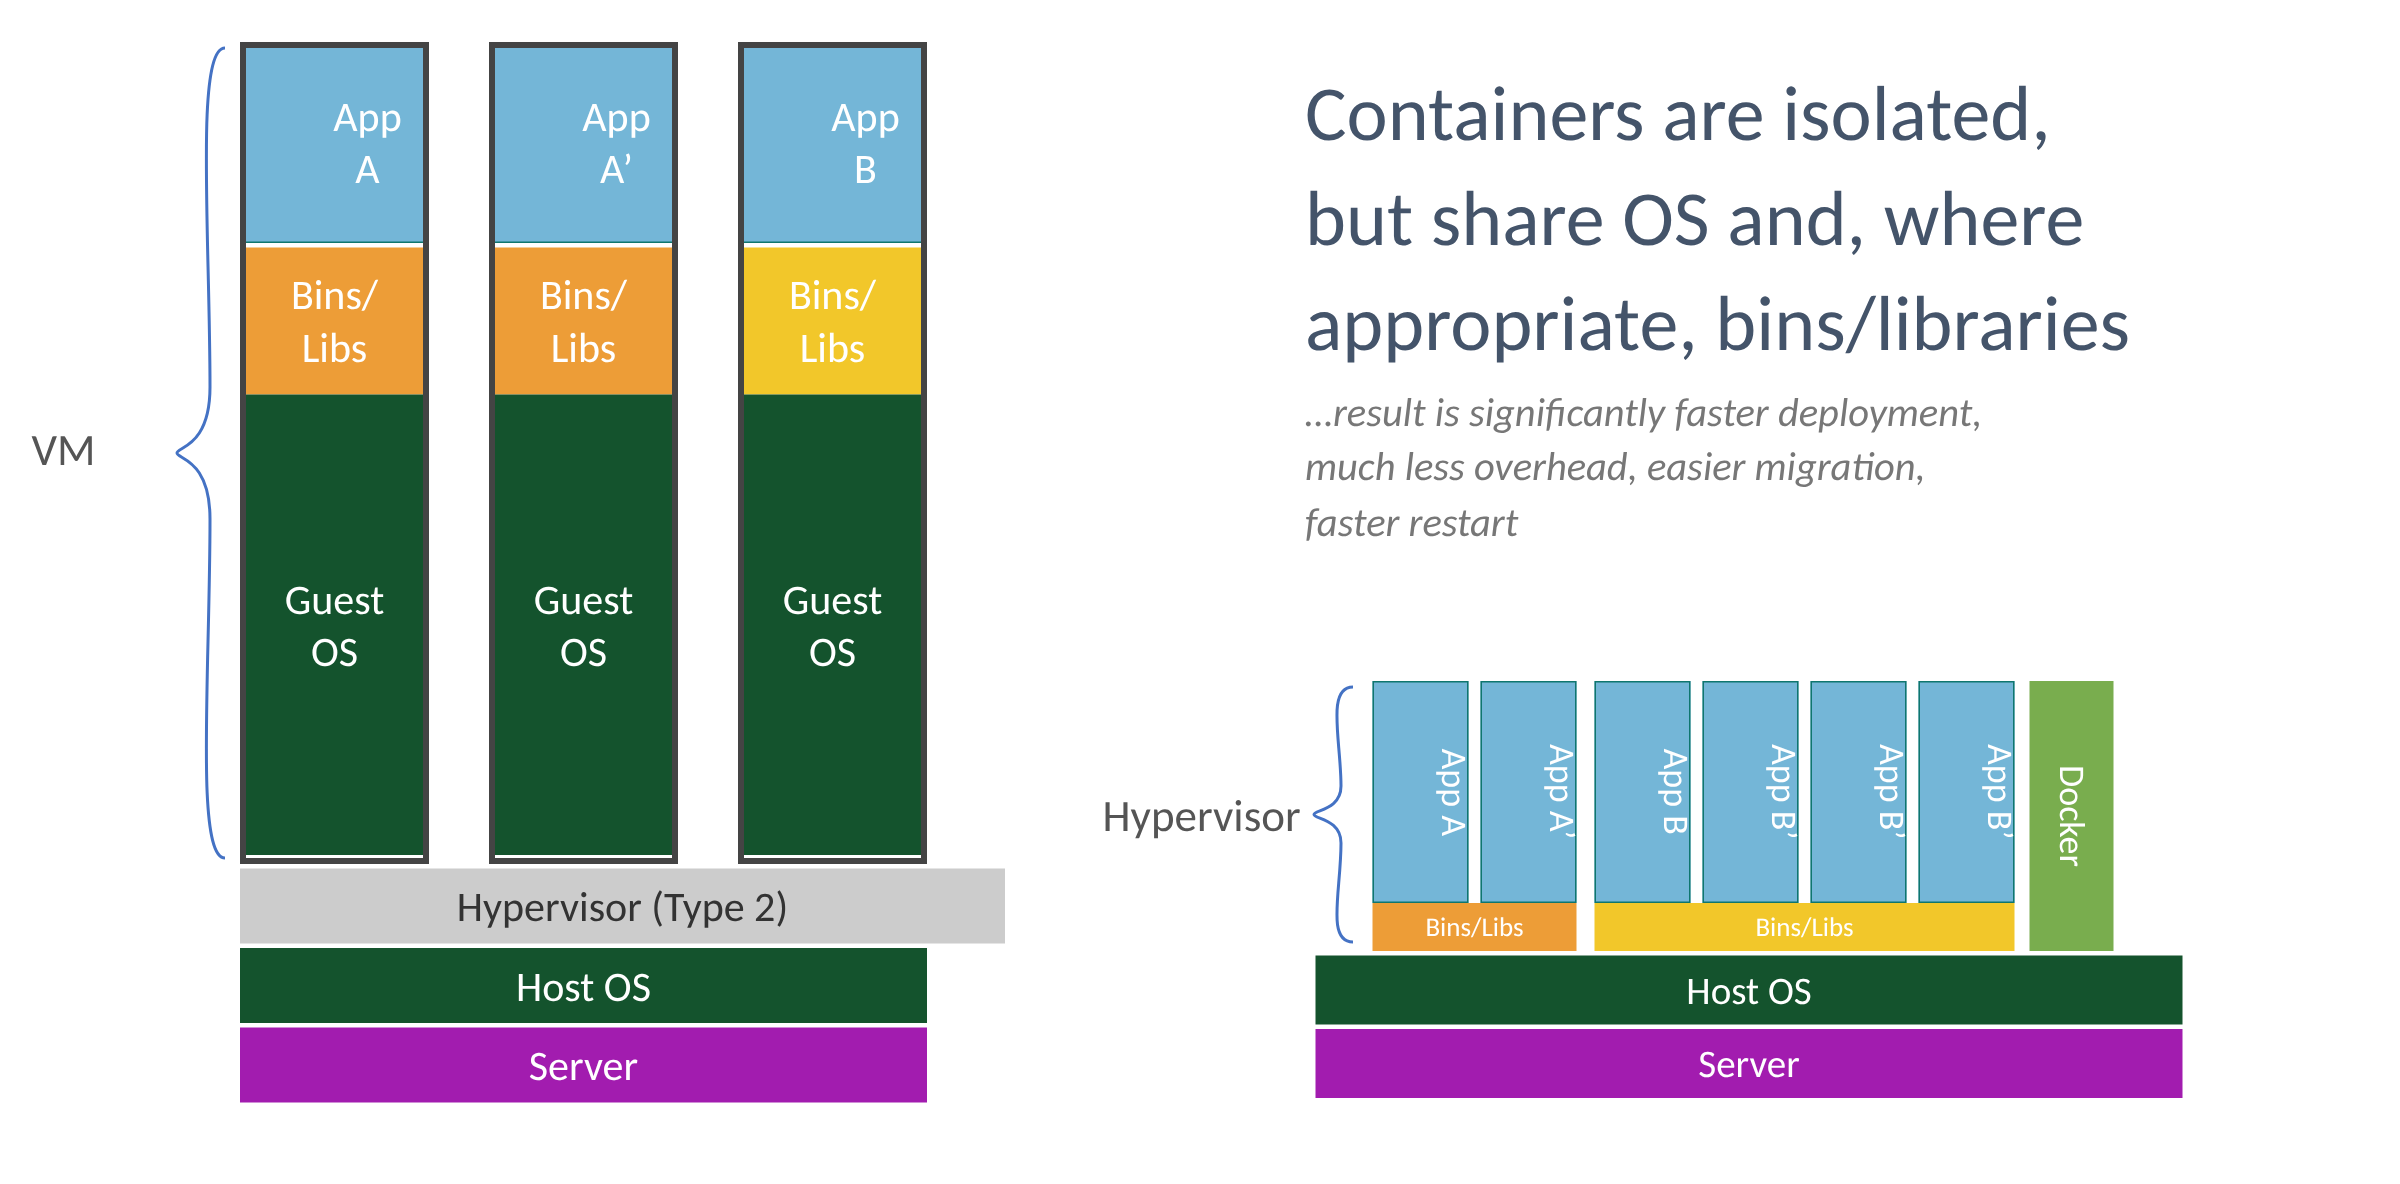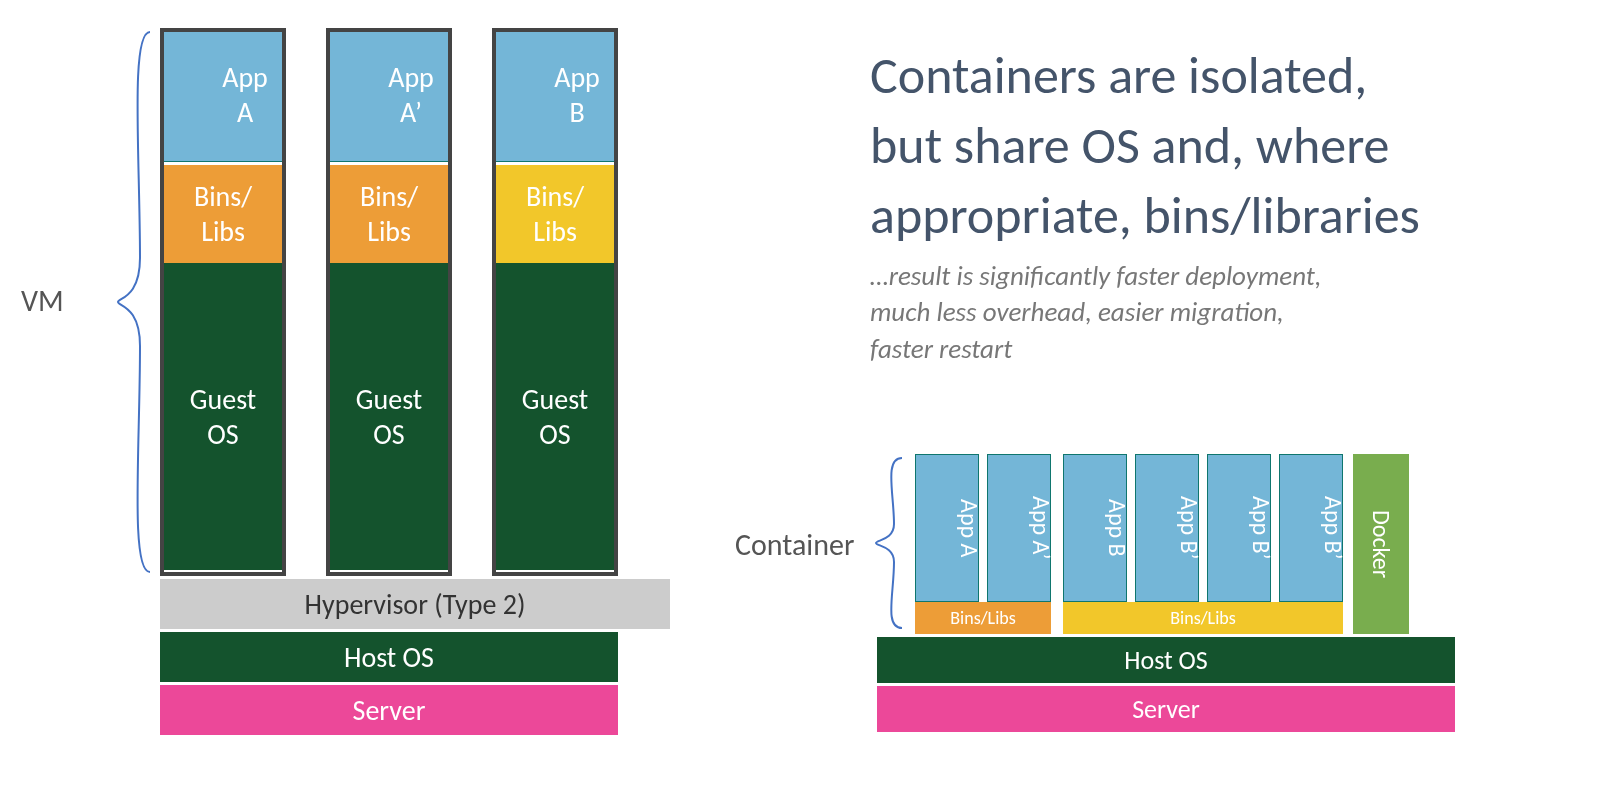--- a/index.html
+++ b/index.html
@@ -4,21 +4,21 @@
 <style>
   html,body{margin:0;padding:0;font-family:"Segoe UI","Calibri",sans-serif;background:#fff;}
   .stage{position:relative;width:1600px;height:789px;}
   .box{position:absolute;display:flex;align-items:center;justify-content:center;text-align:center;color:#fff;font-size:28px;box-sizing:border-box;}
   .block{border:1px solid #0f766e;padding-left:44px;}
   .blue{background:#74b6d7;}
   .orange{background:#ed9d37;}
   .yellow{background:#f2c72a;}
   .purple{background:#14532d;}
   .gray{background:#cccccc;color:#333;}
-  .dark{background:#ec4899;}
+  .dark{background:#a21caf;}
   .green{background:#79ad4e;}
   .label{position:absolute;font-size:30px;color:#555;margin-left:15px;}
   .headline{position:absolute;font-size:52px;color:#44546a;line-height:1.35;}
   .sub{position:absolute;font-size:27px;color:#777;line-height:1.35;}
   .vert{writing-mode:vertical-rl;text-orientation:mixed;}
   .brace{position:absolute;}
 </style>
 </head>
 <body>
 
@@ -57,21 +57,21 @@
   <div class="box purple" style="left:160px;top:632px;width:458px;height:50px;">Host OS</div>
   <div class="box dark" style="left:160px;top:685px;width:458px;height:50px;">Server</div>
 
   <div class="headline" style="left:870px;top:40px;white-space:pre-line;">Containers are isolated,
 but share OS and, where
 appropriate, bins/libraries</div>
   <div class="sub" style="left:870px;top:258px;white-space:pre-line;font-style:italic;">…result is significantly faster deployment,
 much less overhead, easier migration,
 faster restart</div>
 
-  <div class="label" style="left:720px;top:526px;">Container</div>
+  <div class="label" style="left:720px;top:526px;">Hypervisor</div>
   <svg class="brace" style="left:870px;top:454px;" width="40" height="178">
     <path d="M32,4 C14,4 24,40 24,70 C24,86 6,86 6,89 C6,92 24,92 24,108 C24,140 14,174 32,174" fill="none" stroke="#4472c4" stroke-width="2"></path>
   </svg>
 
   <div class="box block blue vert" style="left:915px;top:454px;width:64px;height:148px;font-size:24px;">App A</div>
   <div class="box block blue vert" style="left:987px;top:454px;width:64px;height:148px;font-size:24px;">App A’</div>
   <div class="box block blue vert" style="left:1063px;top:454px;width:64px;height:148px;font-size:24px;">App B</div>
   <div class="box block blue vert" style="left:1135px;top:454px;width:64px;height:148px;font-size:24px;">App B’</div>
   <div class="box block blue vert" style="left:1207px;top:454px;width:64px;height:148px;font-size:24px;">App B’</div>
   <div class="box block blue vert" style="left:1279px;top:454px;width:64px;height:148px;font-size:24px;">App B’</div>

